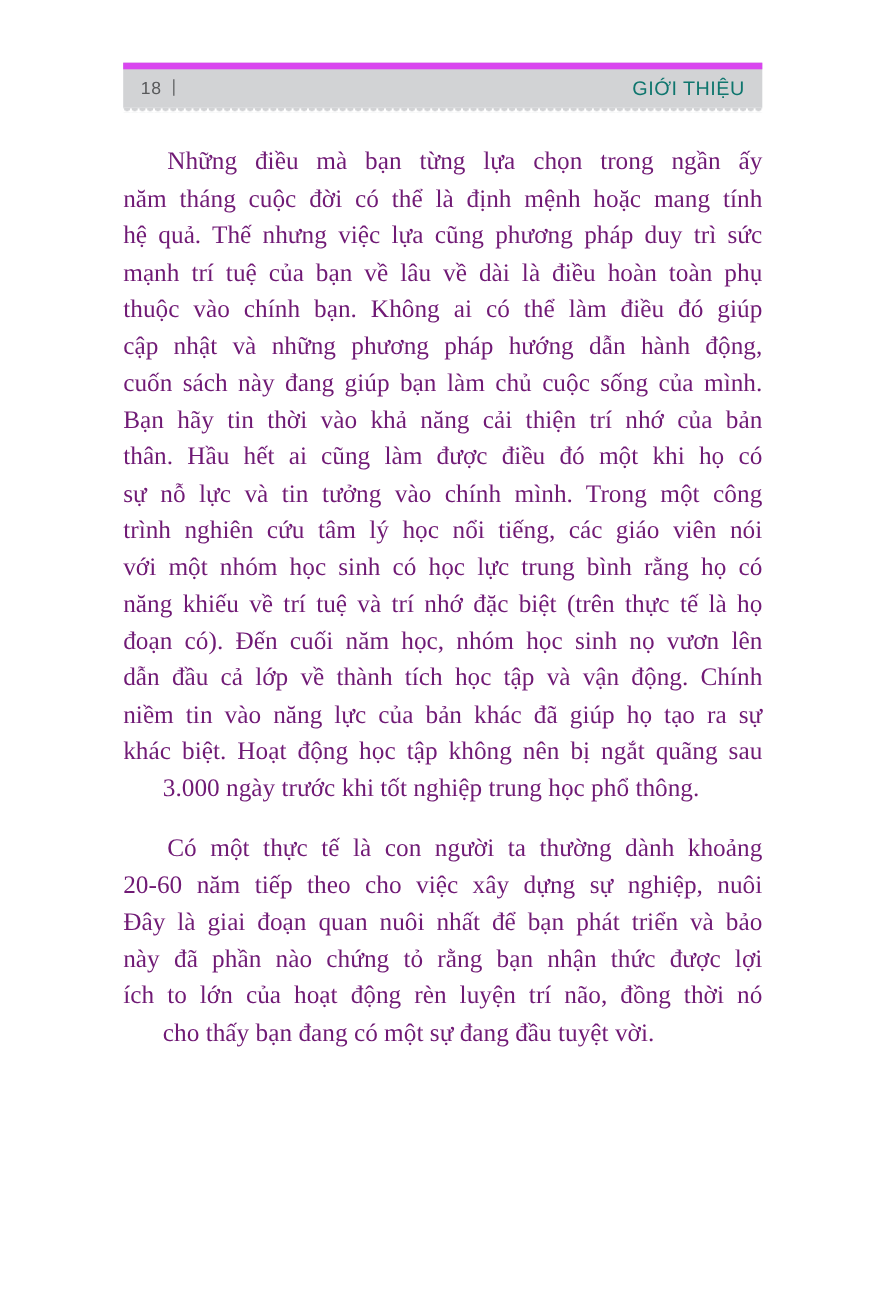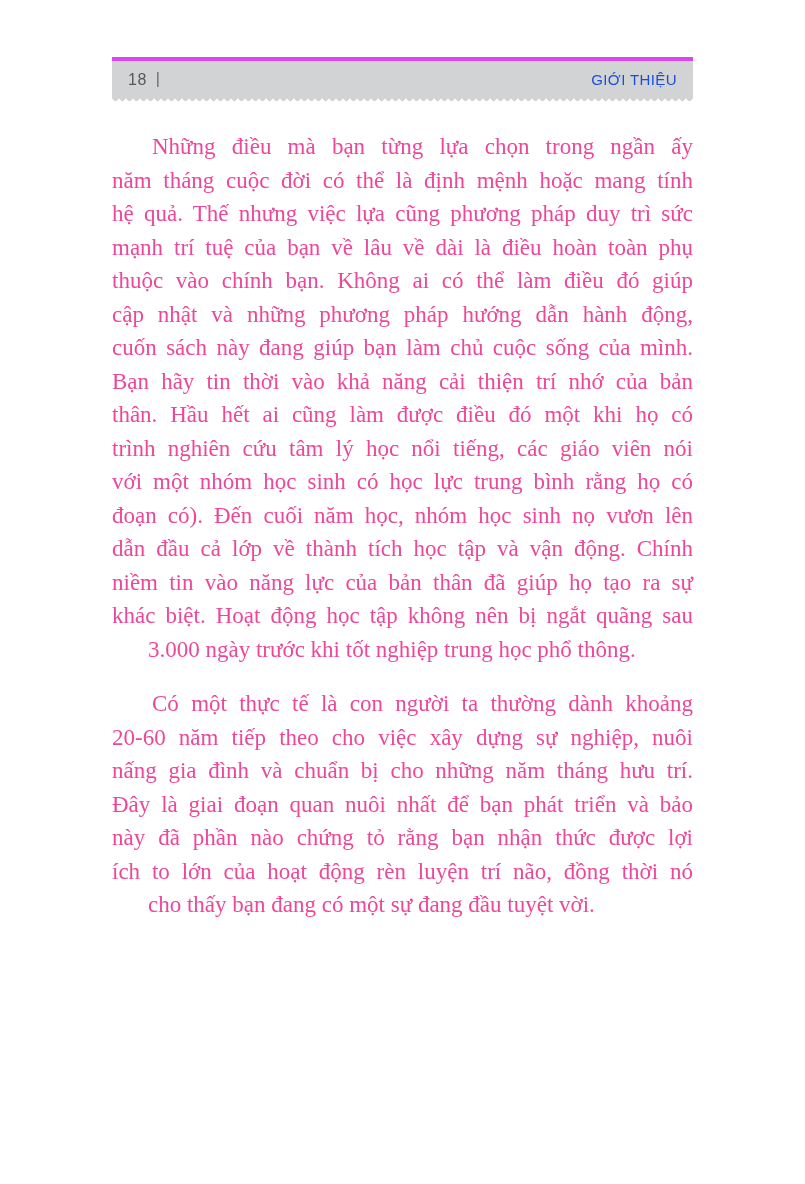--- a/index.html
+++ b/index.html
@@ -13,21 +13,21 @@
     position: relative;
     width: 805px; height: 1184px;
     background: #ffffff;
   }
   
   .header-bar {
     position: absolute;
     left: 112px; top: 57px;
     width: 581px; height: 41px;
     background: #d2d3d5;
-    border-top: 4px solid #d946ef;
+    border-top: 6px solid #d946ef;
     display: flex;
     align-items: center;
     justify-content: space-between;
     padding: 0 16px 0 16px;
     font-family: "Liberation Sans", sans-serif;
   }
   
   .header-bar::after {
     content: "";
     position: absolute;
@@ -46,30 +46,30 @@
   .page-number {
     font-size: 16px;
     letter-spacing: 0.5px;
   }
   .header-separator {
     font-size: 16px;
     color: #6a6b6d;
     transform: translateY(-1px);
   }
   .section-title {
-    font-size: 15px;
-    color: #1d4ed8;
+    font-size: 18px;
+    color: #0f766e;
     letter-spacing: 0.4px;
   }
   
   .text-block {
     position: absolute;
     left: 112px; top: 130px;
     width: 581px;
-    color: #ec4899;
+    color: #701a75;
     font-size: 23px;
     line-height: 33.5px;
   }
   .paragraph { margin-bottom: 21px; }
   .line {
     display: block;
     text-align: justify;
     text-align-last: justify;
     white-space: normal;
   }
@@ -94,32 +94,33 @@
   <div class="paragraph">
         <span class="line first">Những điều mà bạn từng lựa chọn trong ngần ấy</span>
         <span class="line">năm tháng cuộc đời có thể là định mệnh hoặc mang tính</span>
         <span class="line">hệ quả. Thế nhưng việc lựa cũng phương pháp duy trì sức</span>
         <span class="line">mạnh trí tuệ của bạn về lâu về dài là điều hoàn toàn phụ</span>
         <span class="line">thuộc vào chính bạn. Không ai có thể làm điều đó giúp</span>
         <span class="line">cập nhật và những phương pháp hướng dẫn hành động,</span>
         <span class="line">cuốn sách này đang giúp bạn làm chủ cuộc sống của mình.</span>
         <span class="line">Bạn hãy tin thời vào khả năng cải thiện trí nhớ của bản</span>
         <span class="line">thân. Hầu hết ai cũng làm được điều đó một khi họ có</span>
+        <span class="line">sự nỗ lực và tin tưởng vào chính mình. Trong một công</span>
         <span class="line">trình nghiên cứu tâm lý học nổi tiếng, các giáo viên nói</span>
         <span class="line">với một nhóm học sinh có học lực trung bình rằng họ có</span>
+        <span class="line">năng khiếu về trí tuệ và trí nhớ đặc biệt (trên thực tế là họ</span>
         <span class="line">đoạn có). Đến cuối năm học, nhóm học sinh nọ vươn lên</span>
         <span class="line">dẫn đầu cả lớp về thành tích học tập và vận động. Chính</span>
-        <span class="line">niềm tin vào năng lực của bản thân đã giúp họ tạo ra sự</span>
+        <span class="line">niềm tin vào năng lực của bản khác đã giúp họ tạo ra sự</span>
         <span class="line">khác biệt. Hoạt động học tập không nên bị ngắt quãng sau</span>
         <span class="line last">3.000 ngày trước khi tốt nghiệp trung học phổ thông.</span>
       </div>
       <div class="paragraph">
         <span class="line first">Có một thực tế là con người ta thường dành khoảng</span>
         <span class="line">20-60 năm tiếp theo cho việc xây dựng sự nghiệp, nuôi</span>
-        <span class="line">nấng gia đình và chuẩn bị cho những năm tháng hưu trí.</span>
         <span class="line">Đây là giai đoạn quan nuôi nhất để bạn phát triển và bảo</span>
         <span class="line">này đã phần nào chứng tỏ rằng bạn nhận thức được lợi</span>
         <span class="line">ích to lớn của hoạt động rèn luyện trí não, đồng thời nó</span>
         <span class="line last">cho thấy bạn đang có một sự đang đầu tuyệt vời.</span>
       </div>
     </div>
 
 </div>
 
 </body></html>

